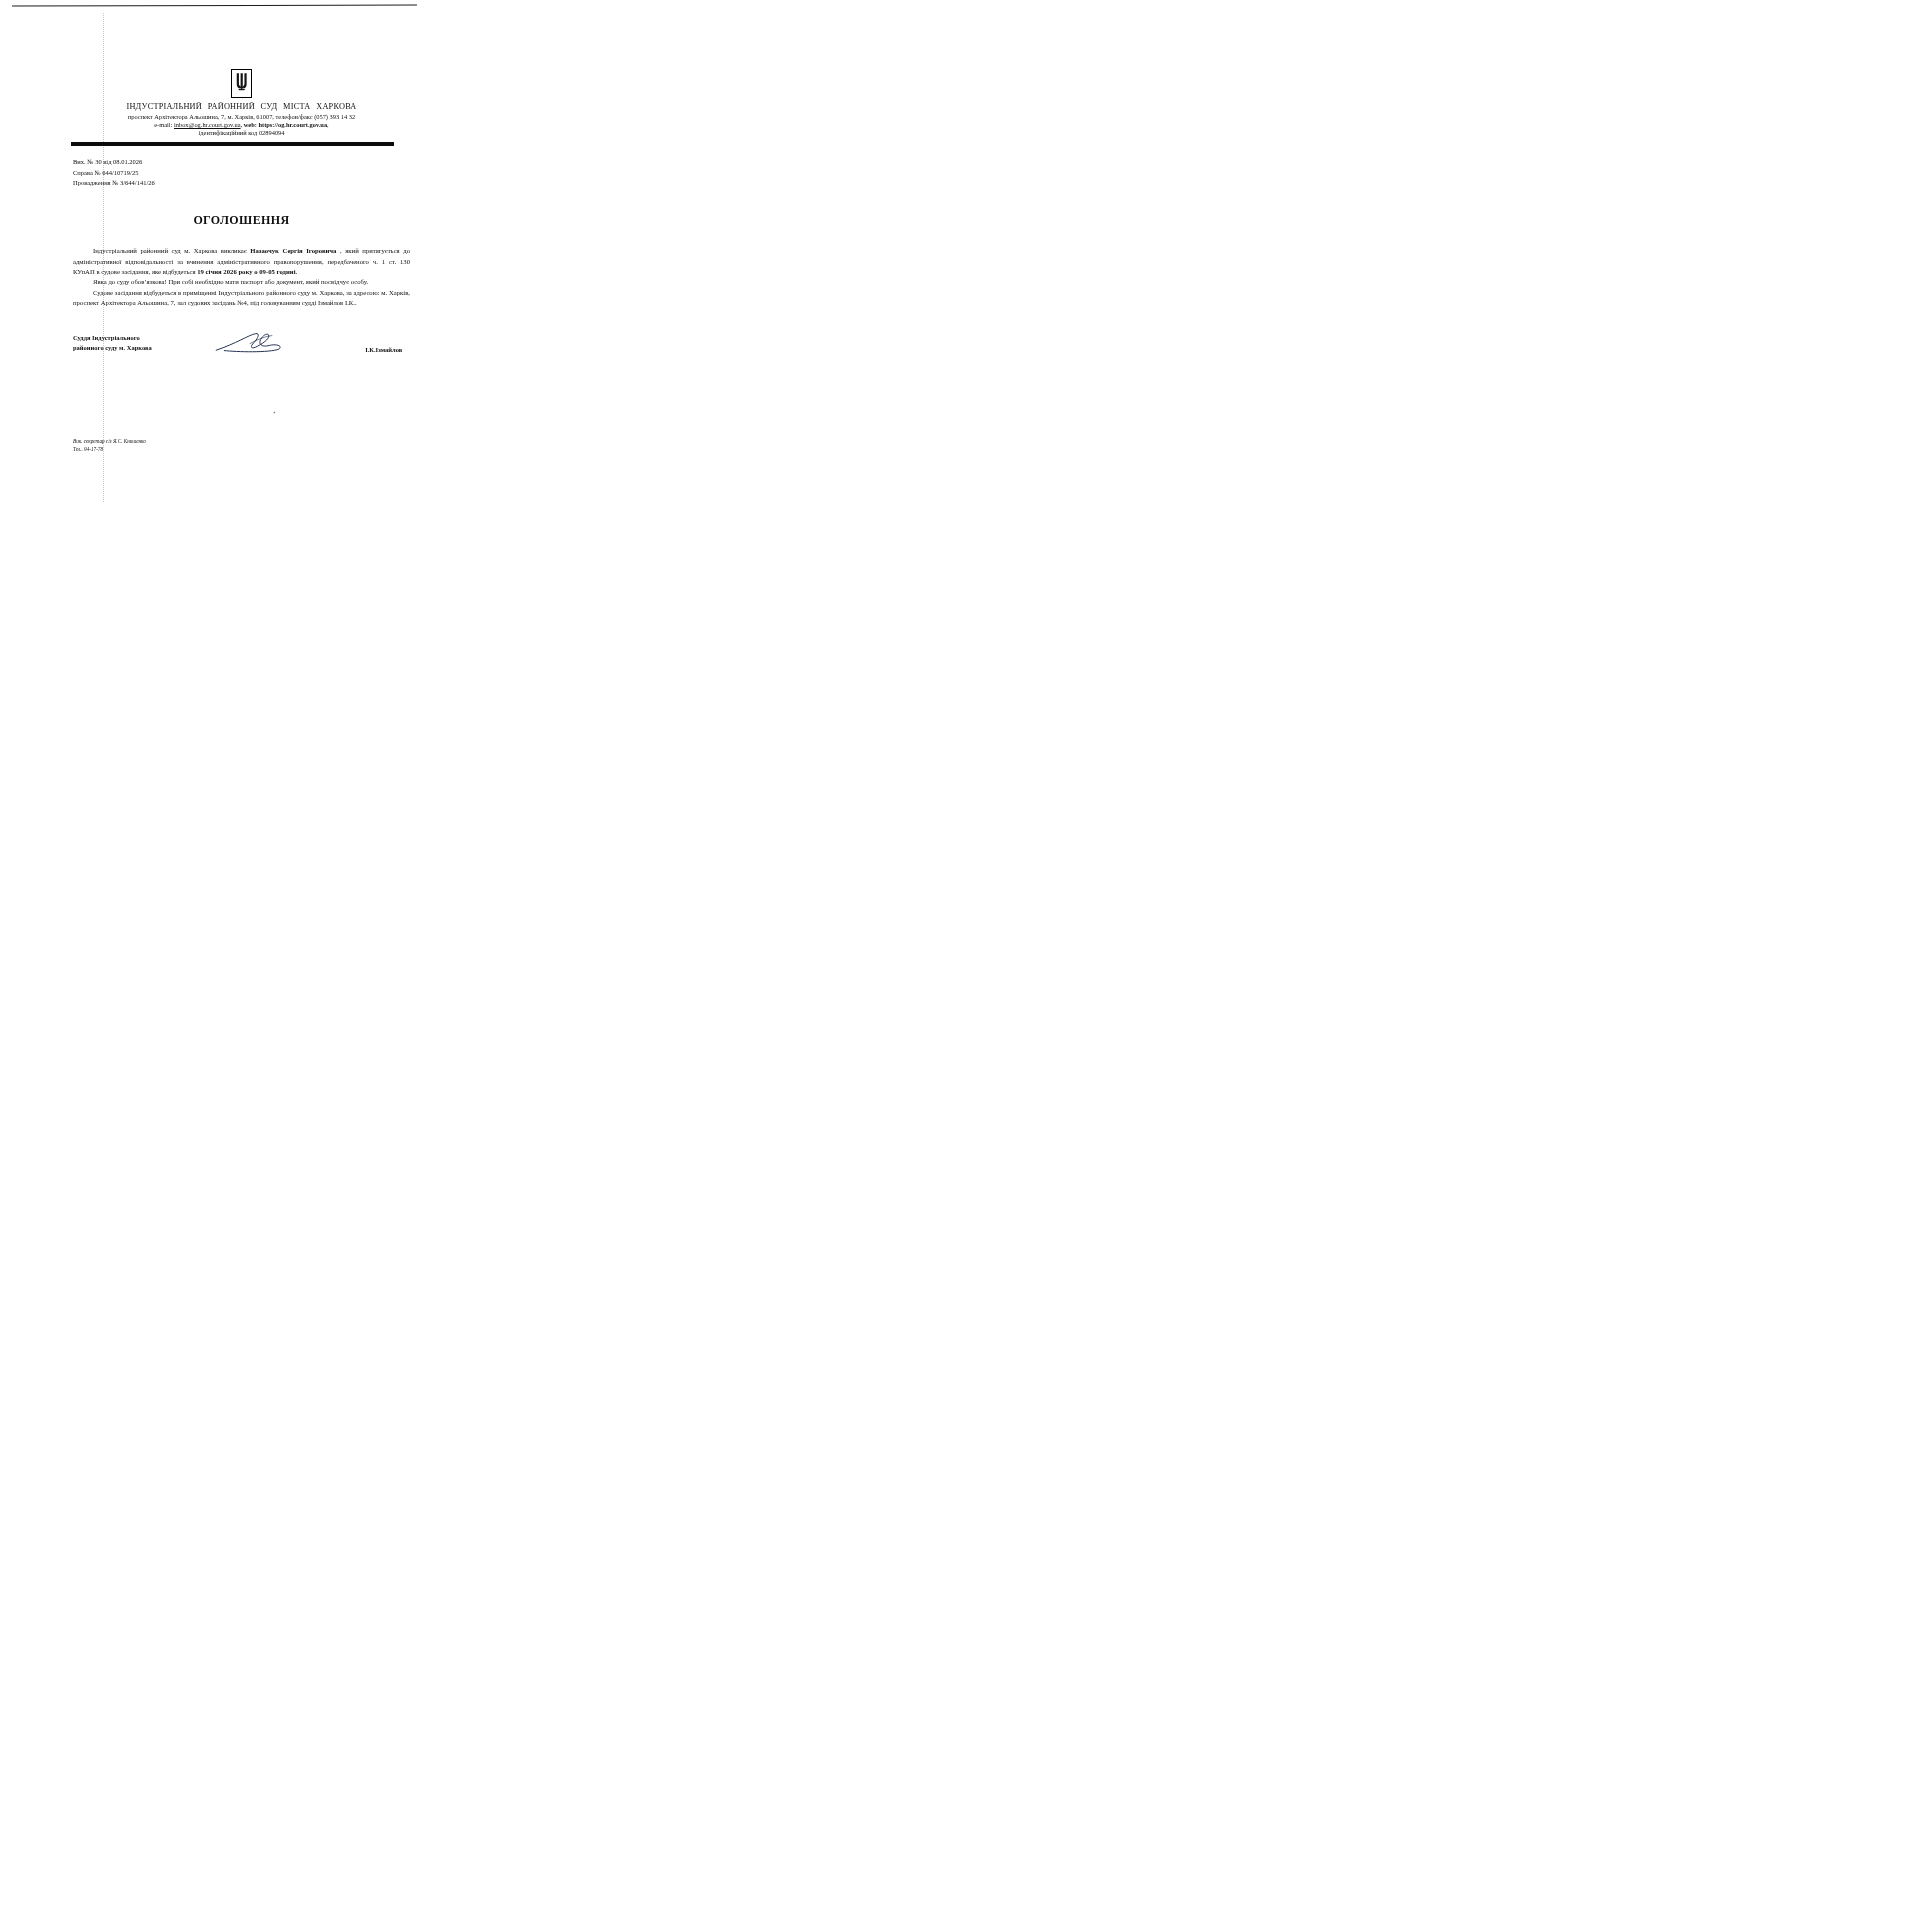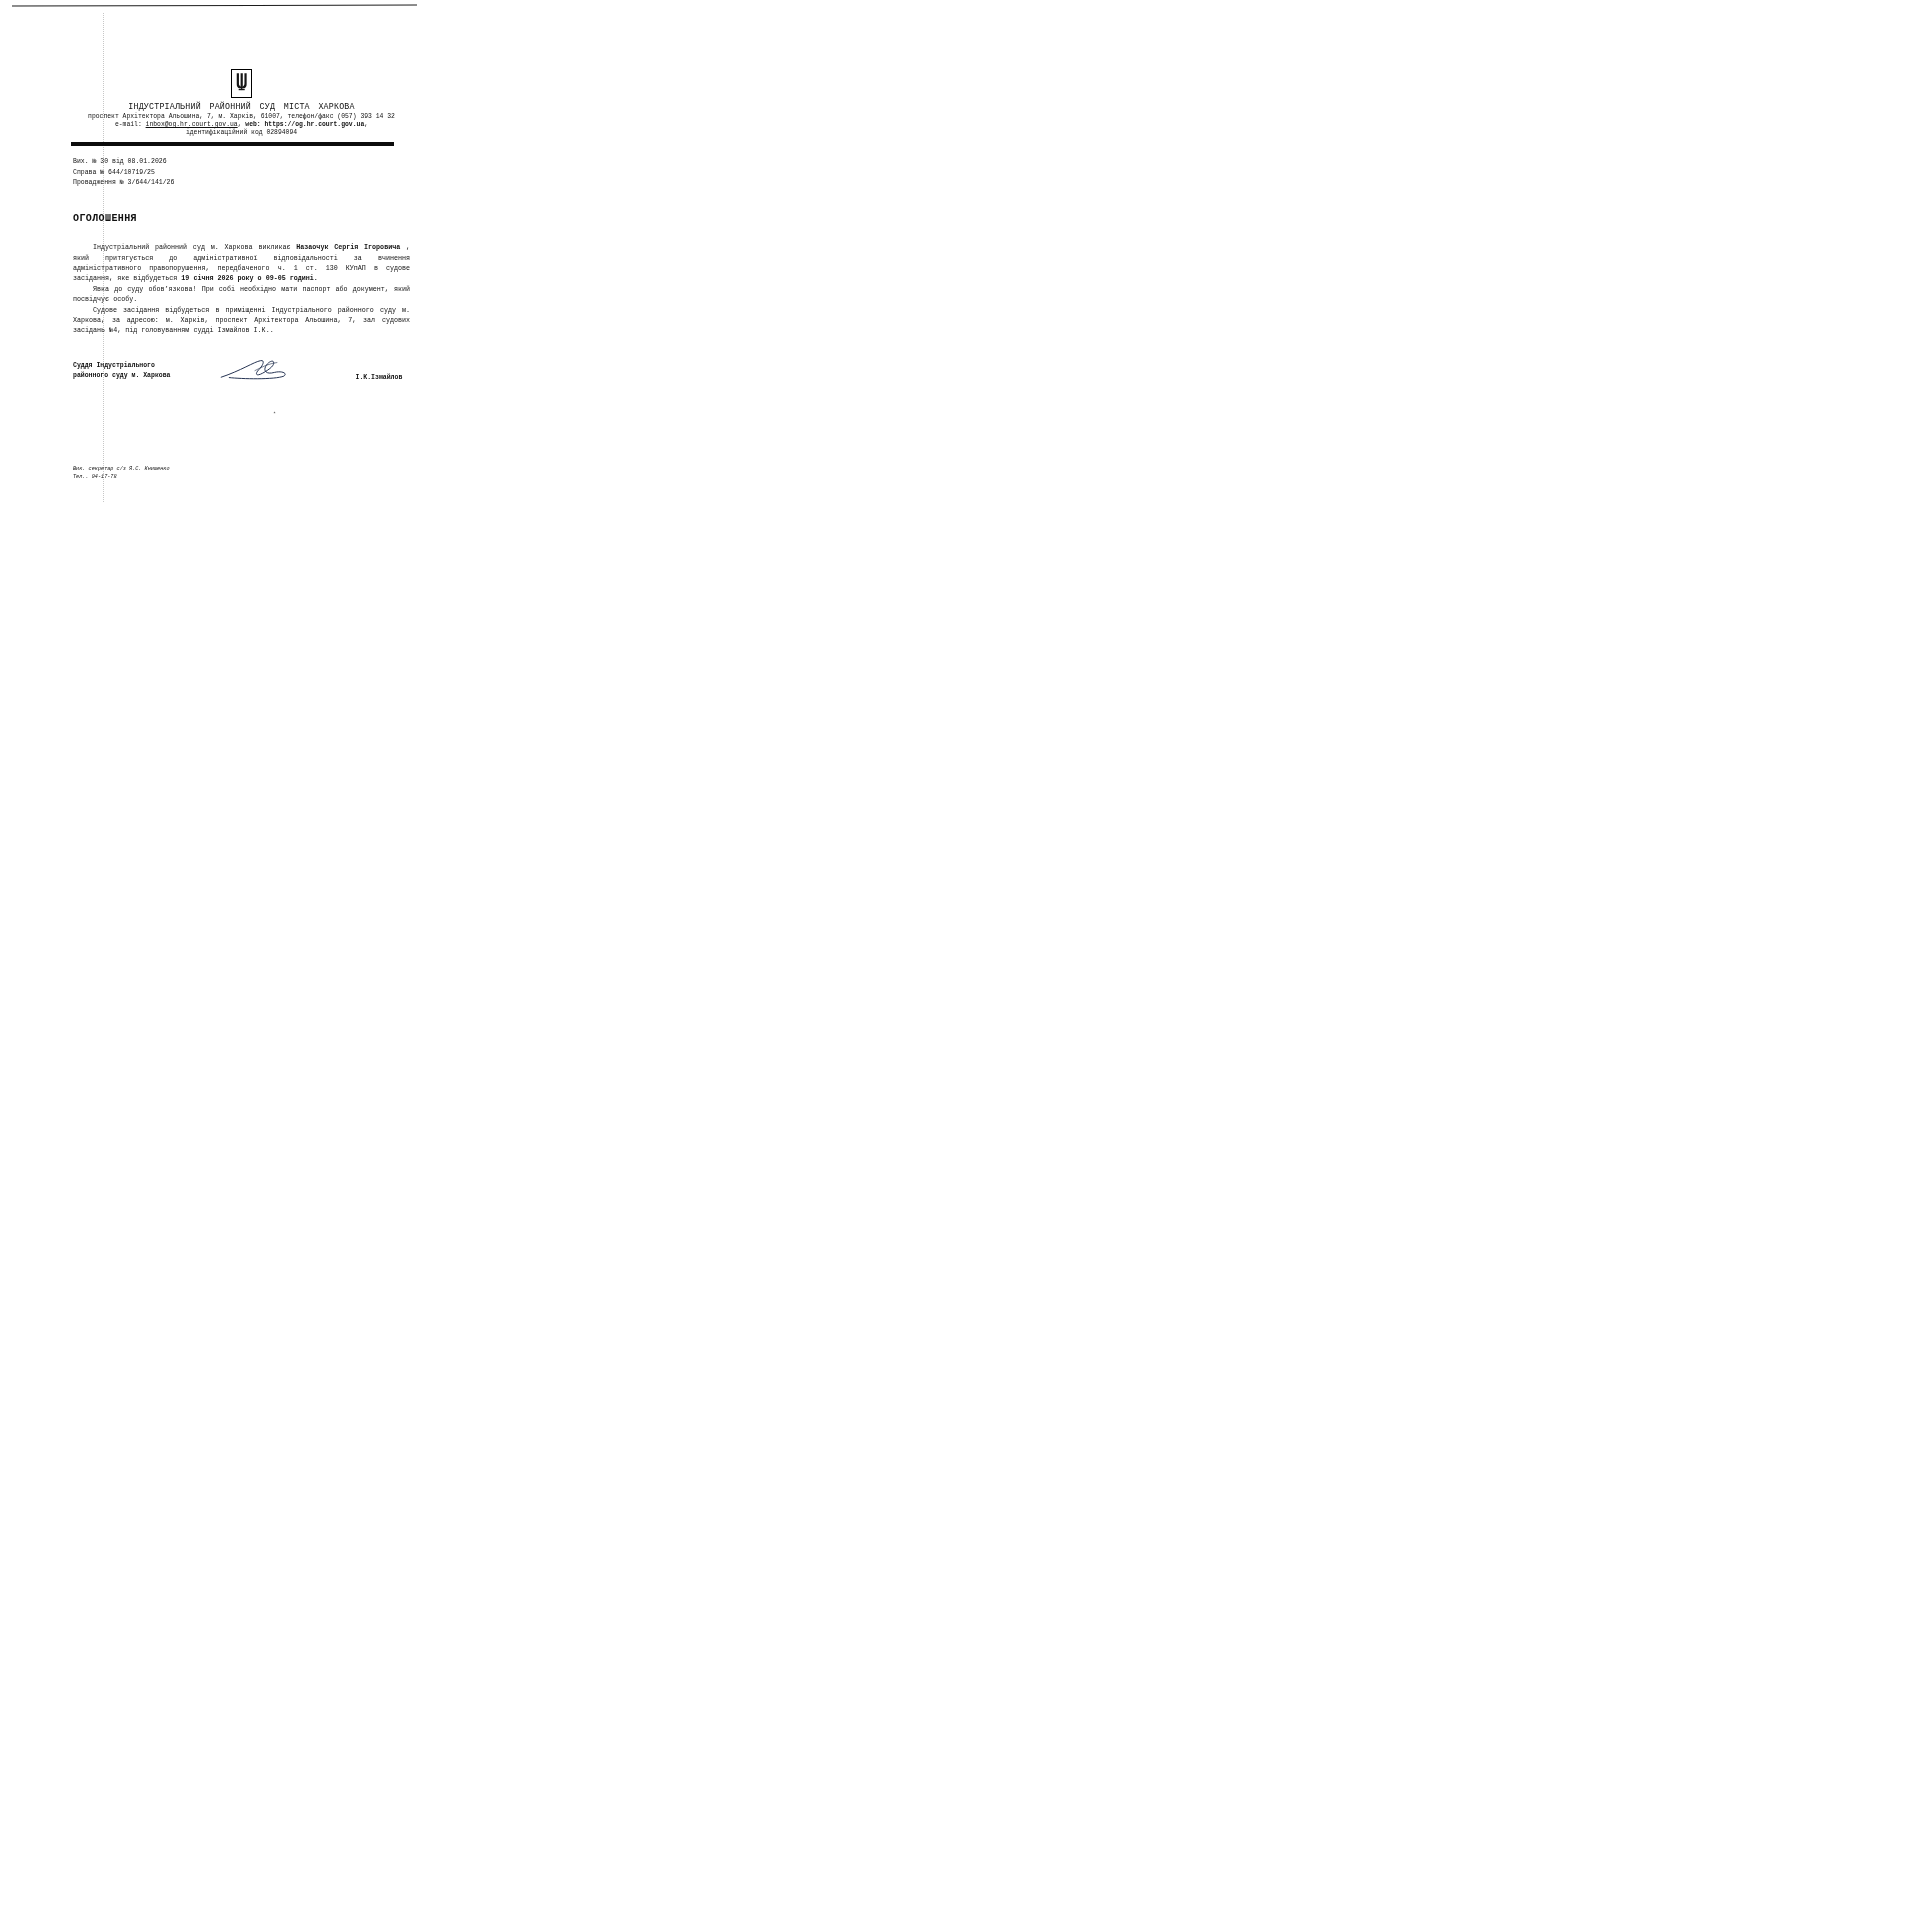--- a/index.html
+++ b/index.html
@@ -5,21 +5,21 @@
   html, body {
     margin: 0;
     padding: 0;
     background: #ffffff;
   }
   .page {
     position: relative;
     width: 427px;
     height: 602px;
     background: #ffffff;
-    font-family: Liberation Mono, monospace;
+    font-family: Liberation Serif, serif;
     color: #111111;
     overflow: hidden;
   }
   
   .scan-top-line {
     position: absolute;
     top: 5.4px;
     left: 11.6px;
     width: 405px;
     height: 0.8px;
@@ -94,21 +94,22 @@
   
   .refs {
     margin-top: 11.6px;
     font-size: 6.5px;
     line-height: 10.2px;
     text-align: left;
   }
   
   .doc-title {
     margin: 25.4px 0 0 0;
-    font-size: 10px;
+    text-align: center;
+    font-size: 12px;
     font-weight: bold;
     letter-spacing: 0.4px;
   }
   
   .body-block {
     margin-top: 17.7px;
     font-size: 6.7px;
     line-height: 10.4px;
     text-align: justify;
   }

